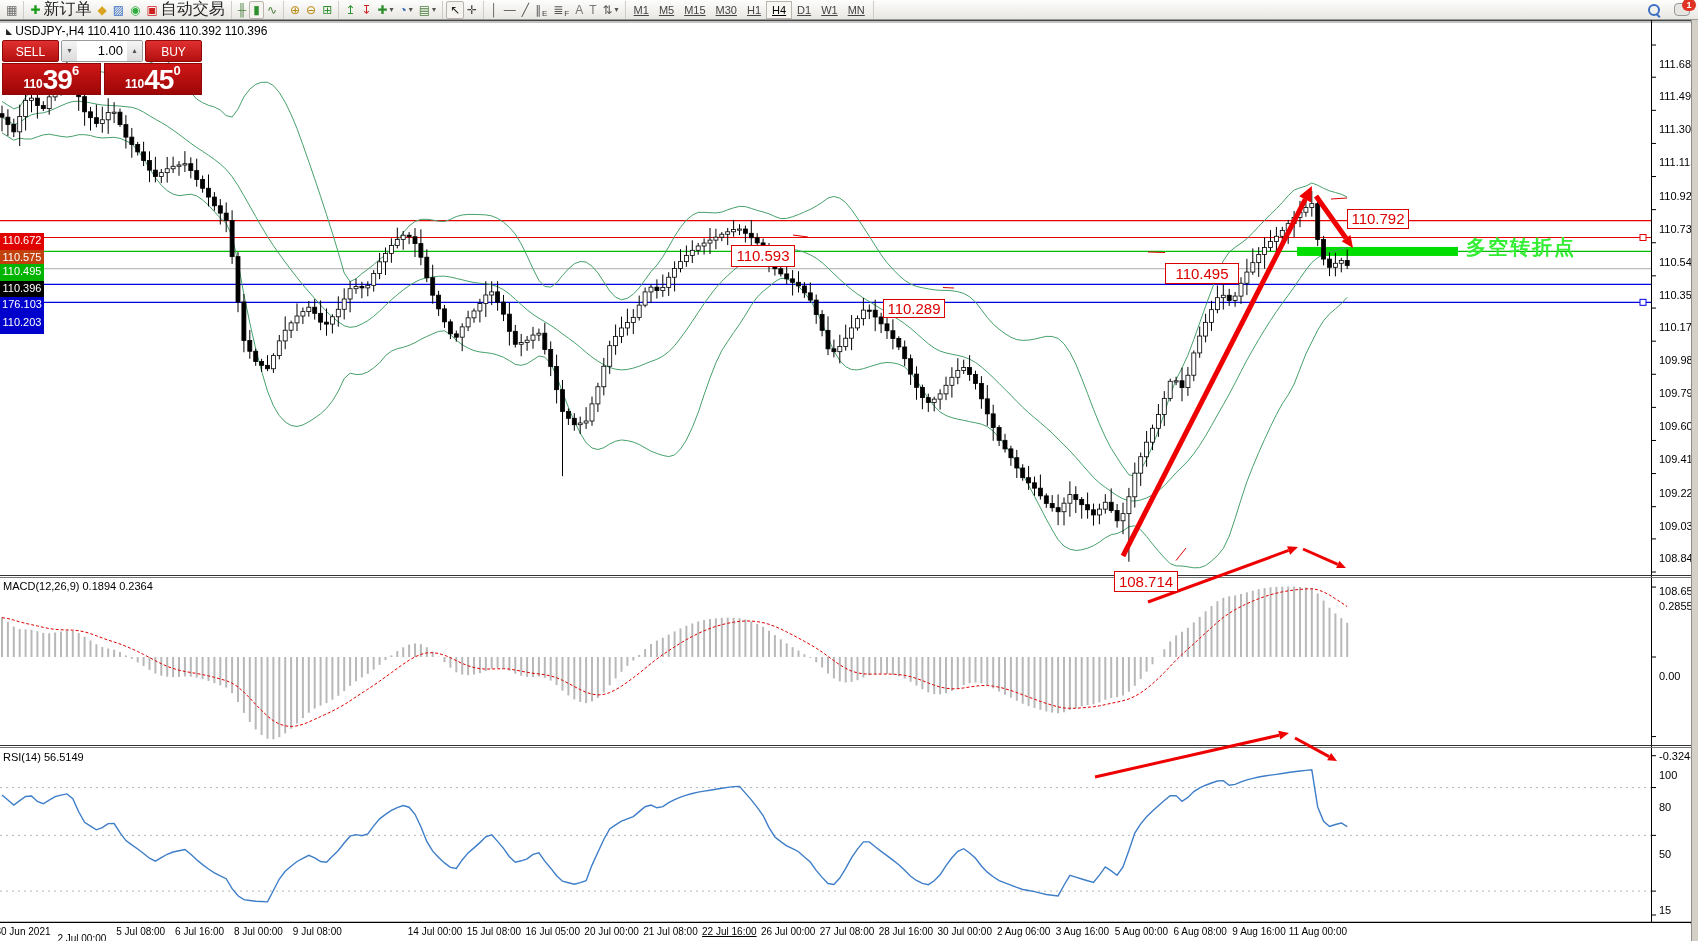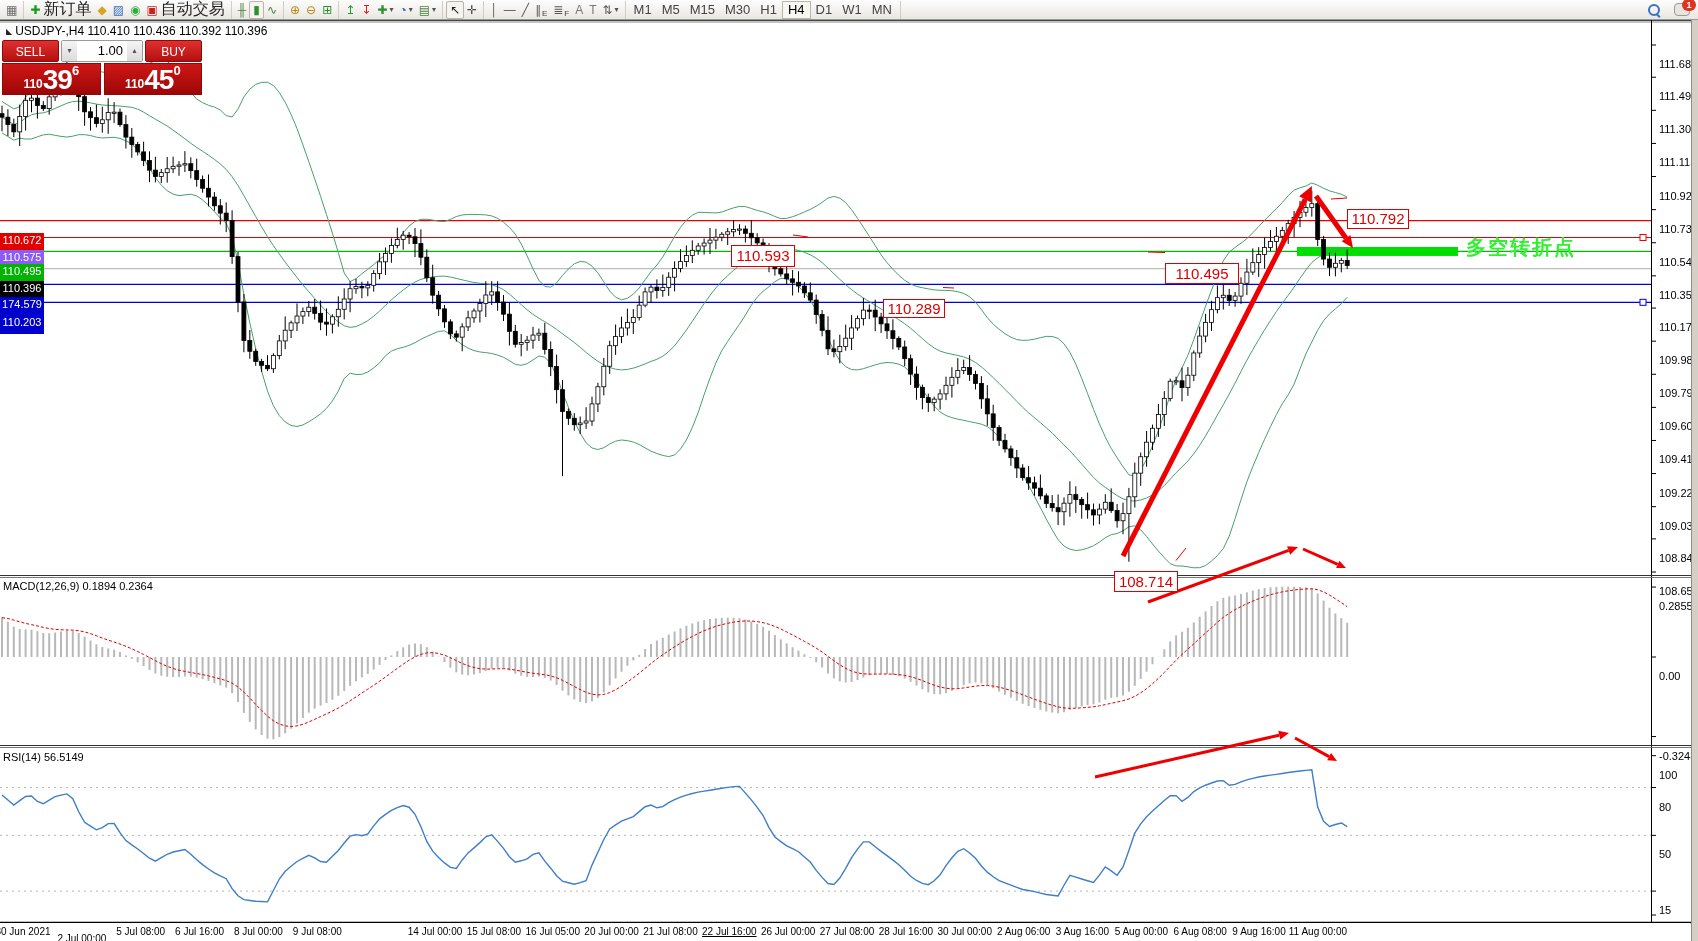--- a/index.html
+++ b/index.html
@@ -8,21 +8,21 @@
   #toolbar{position:absolute;left:0;top:0;width:1698px;height:19px;
     background:linear-gradient(#fdfdfc,#e9e7e2);border-bottom:1px solid #9a9a9a;
     display:flex;align-items:center;font-size:11px;color:#333;z-index:30;}
   .tb-group{display:flex;align-items:center;height:18px;padding:0 3px;border-right:1px solid #cfcdc6;}
   .tb-item{display:flex;align-items:center;height:16px;padding:0 3px;border-radius:2px;cursor:default;white-space:nowrap;}
   .tb-item.active{background:#f6f4ee;border:1px solid #b9b6ae;}
   .tb-glyph{font-size:12px;line-height:16px;}
   .tb-label{margin-left:3px;font-size:16px;color:#222;}
   .tb-sub{font-size:8px;color:#444;margin-left:1px;align-self:flex-end;}
   .tb-caret{font-size:8px;color:#555;margin-left:2px;}
-  .tf-btn{padding:0 5px;height:16px;line-height:16px;color:#444;font-size:13px;}
+  .tf-btn{padding:0 5px;height:16px;line-height:16px;color:#444;font-size:11px;text-decoration:underline;}
   .tf-btn.active{background:#f8f6f0;border:1px solid #b9b6ae;color:#000;}
   #tb-right{margin-left:auto;display:flex;align-items:center;padding-right:8px;}
   .search-glass{position:relative;width:12px;height:12px;margin-right:14px;}
   .search-glass .lens{position:absolute;left:0;top:0;width:8px;height:8px;border:2px solid #3a6fc4;border-radius:50%;}
   .search-glass .stem{position:absolute;left:9px;top:9px;width:5px;height:2px;background:#3a6fc4;transform:rotate(45deg);transform-origin:0 0;}
   .chat-bubble{position:relative;width:14px;height:11px;background:#e7e5e0;border:1px solid #999;border-radius:4px;}
   .chat-badge{position:absolute;right:-7px;top:-5px;min-width:12px;height:12px;border-radius:7px;background:#e03222;color:#fff;
     font-size:9px;line-height:12px;text-align:center;font-weight:bold;padding:0 1px;}
   
   #chart-wrap{position:absolute;left:0;top:20px;width:1698px;height:921px;}
@@ -999,24 +999,24 @@
         <div class="scale-text" style="left: 1659px; top: 301.066px;">110.170</div>
         <div class="scale-text" style="left: 1659px; top: 334.167px;">109.980</div>
         <div class="scale-text" style="left: 1659px; top: 367.268px;">109.790</div>
         <div class="scale-text" style="left: 1659px; top: 400.369px;">109.600</div>
         <div class="scale-text" style="left: 1659px; top: 433.47px;">109.410</div>
         <div class="scale-text" style="left: 1659px; top: 466.571px;">109.220</div>
         <div class="scale-text" style="left: 1659px; top: 499.672px;">109.030</div>
         <div class="scale-text" style="left: 1659px; top: 531.902px;">108.845</div>
         <div class="scale-text" style="left: 1659px; top: 565.003px;">108.655</div>
         <div class="scale-box" style="left: 0px; top: 213.11px; background: rgb(224, 0, 0);">110.672</div>
-        <div class="scale-box" style="left: 0px; top: 230.009px; background: #8b5cf6;">110.575</div>
+        <div class="scale-box" style="left: 0px; top: 230.009px; background: #c2410c;">110.575</div>
         <div class="scale-box" style="left: 0px; top: 243.946px; background: rgb(0, 180, 0);">110.495</div>
         <div class="scale-box" style="left: 0px; top: 261.193px; background: rgb(0, 0, 0);">110.396</div>
-        <div class="scale-box" style="left: 0px; top: 276.873px; background: rgb(0, 0, 204);">174.579</div>
+        <div class="scale-box" style="left: 0px; top: 276.873px; background: rgb(0, 0, 204);">176.103</div>
         <div class="scale-box" style="left: 0px; top: 294.817px; background: rgb(0, 0, 204);">110.203</div>
         <div class="scale-text" style="left: 1659px; top: 580.053px;">0.2855</div>
         <div class="scale-text" style="left: 1659px; top: 650px;">0.00</div>
         <div class="scale-text" style="left: 1659px; top: 729.576px;">-0.3248</div>
         <div class="scale-text" style="left: 1659px; top: 748.7px;">100</div>
         <div class="scale-text" style="left: 1659px; top: 780.56px;">80</div>
         <div class="scale-text" style="left: 1659px; top: 828.35px;">50</div>
         <div class="scale-text" style="left: 1659px; top: 884.105px;">15</div>
         <div class="scale-text" style="left: 1659px; top: 908px;">0</div>
       </div>

